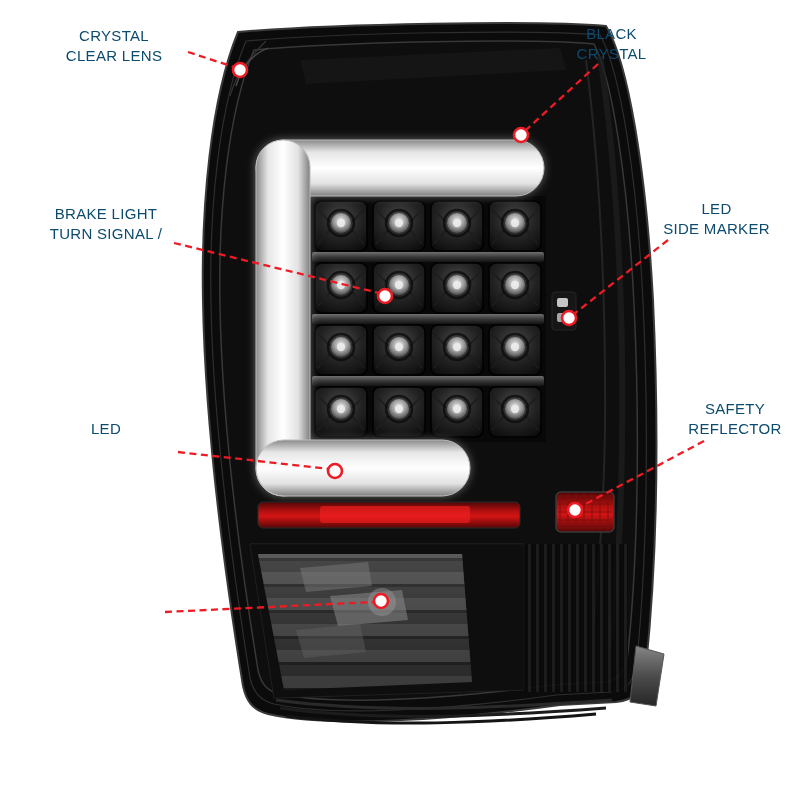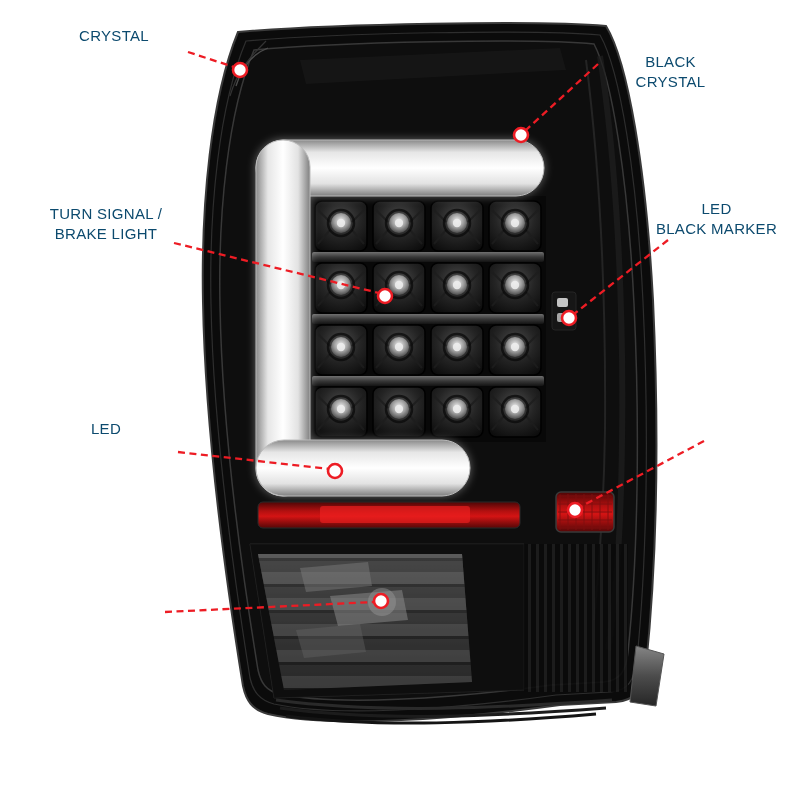--- a/index.html
+++ b/index.html
@@ -204,36 +204,41 @@
         <circle class="dot" cx="575" cy="510" r="7"></circle>
     </g>
     <g>
       <line class="leader" x1="165" y1="612" x2="374" y2="602"></line>
         <circle class="dot" cx="381" cy="601" r="7"></circle>
     </g>
   </svg>
 
   <div class="callout" style="top:26px;left:40px;width:148px;">
     <span>CRYSTAL</span>
-  </div>
-
-  <div class="callout" style="top:24px;left:618px;width:105px;margin-top:28px;">
+    <span>CLEAR LENS</span>
+  </div>
+
+  <div class="callout" style="top:24px;left:559px;width:105px;">
     <span>BLACK</span>
     <span>CRYSTAL</span>
   </div>
 
   <div class="callout" style="top:204px;left:30px;width:152px;">
+    <span>BRAKE LIGHT</span>
     <span>TURN SIGNAL /</span>
-    <span>BRAKE LIGHT</span>
   </div>
 
   <div class="callout" style="top:199px;left:653px;width:127px;">
     <span>LED</span>
-    <span>BLACK MARKER</span>
+    <span>SIDE MARKER</span>
   </div>
 
   <div class="callout" style="top:419px;left:30px;width:152px;">
     <span>LED</span>
   </div>
 
+  <div class="callout" style="top:399px;left:685px;width:100px;">
+    <span>SAFETY</span>
+    <span>REFLECTOR</span>
+  </div>
 
 
 </div>
 
 </body></html>

